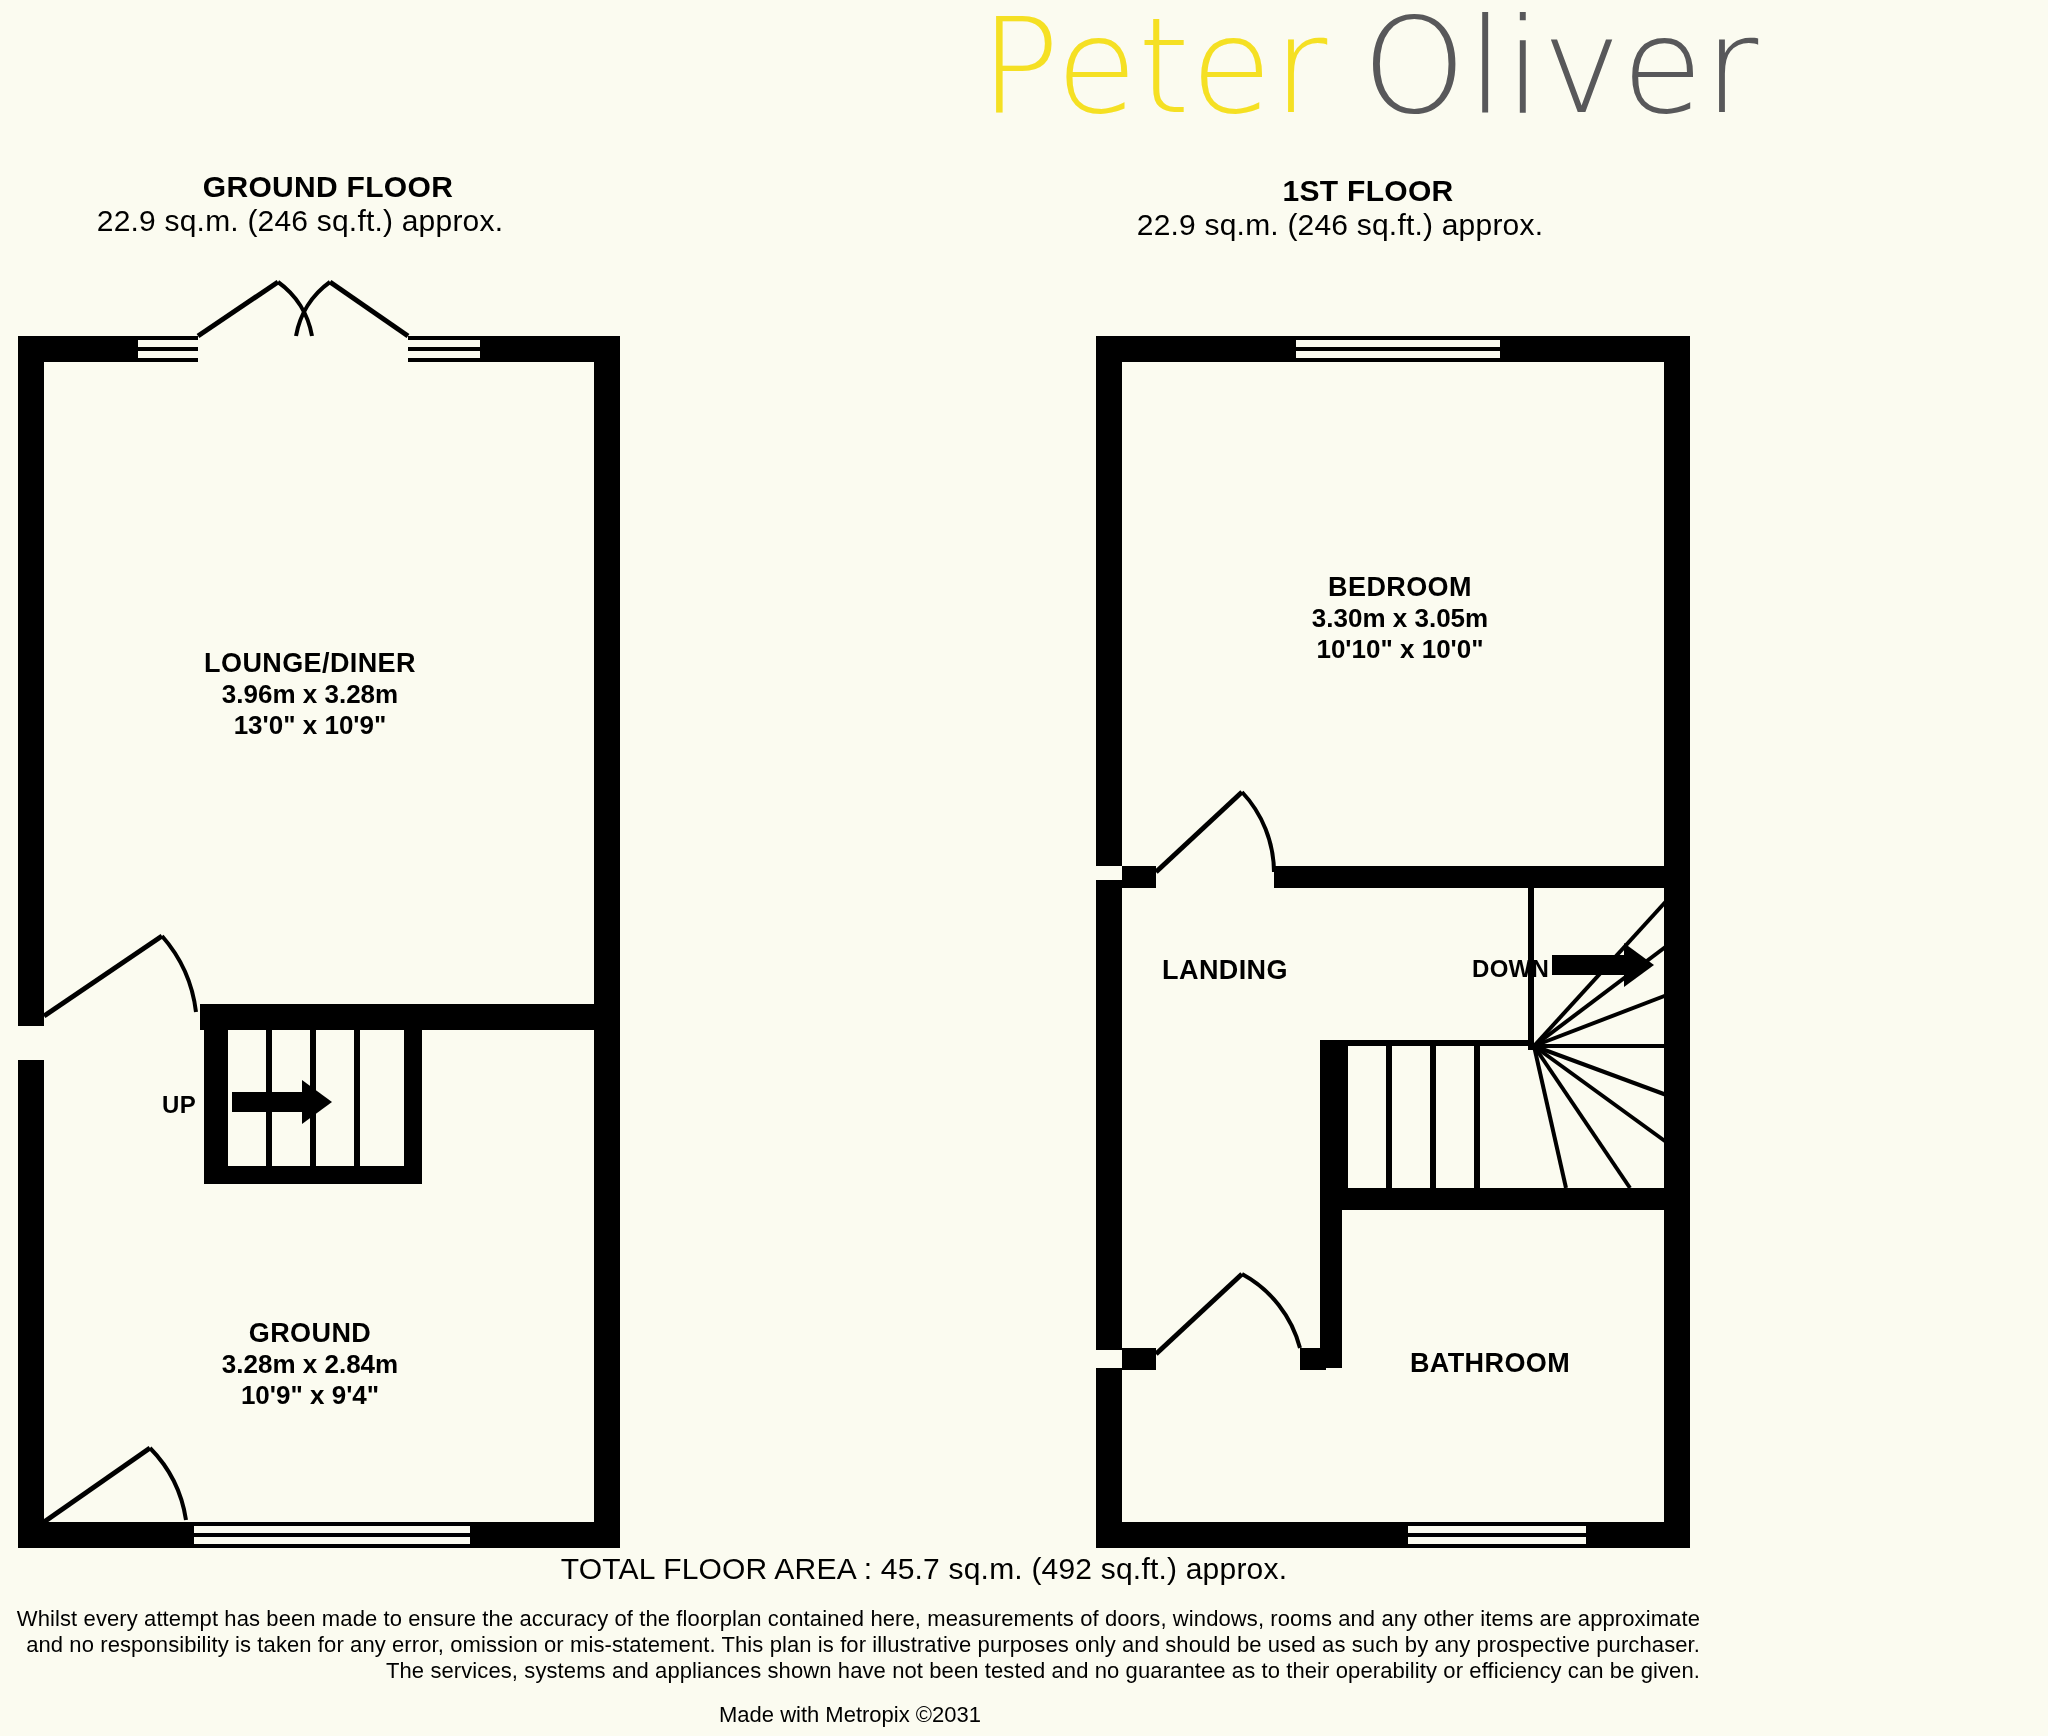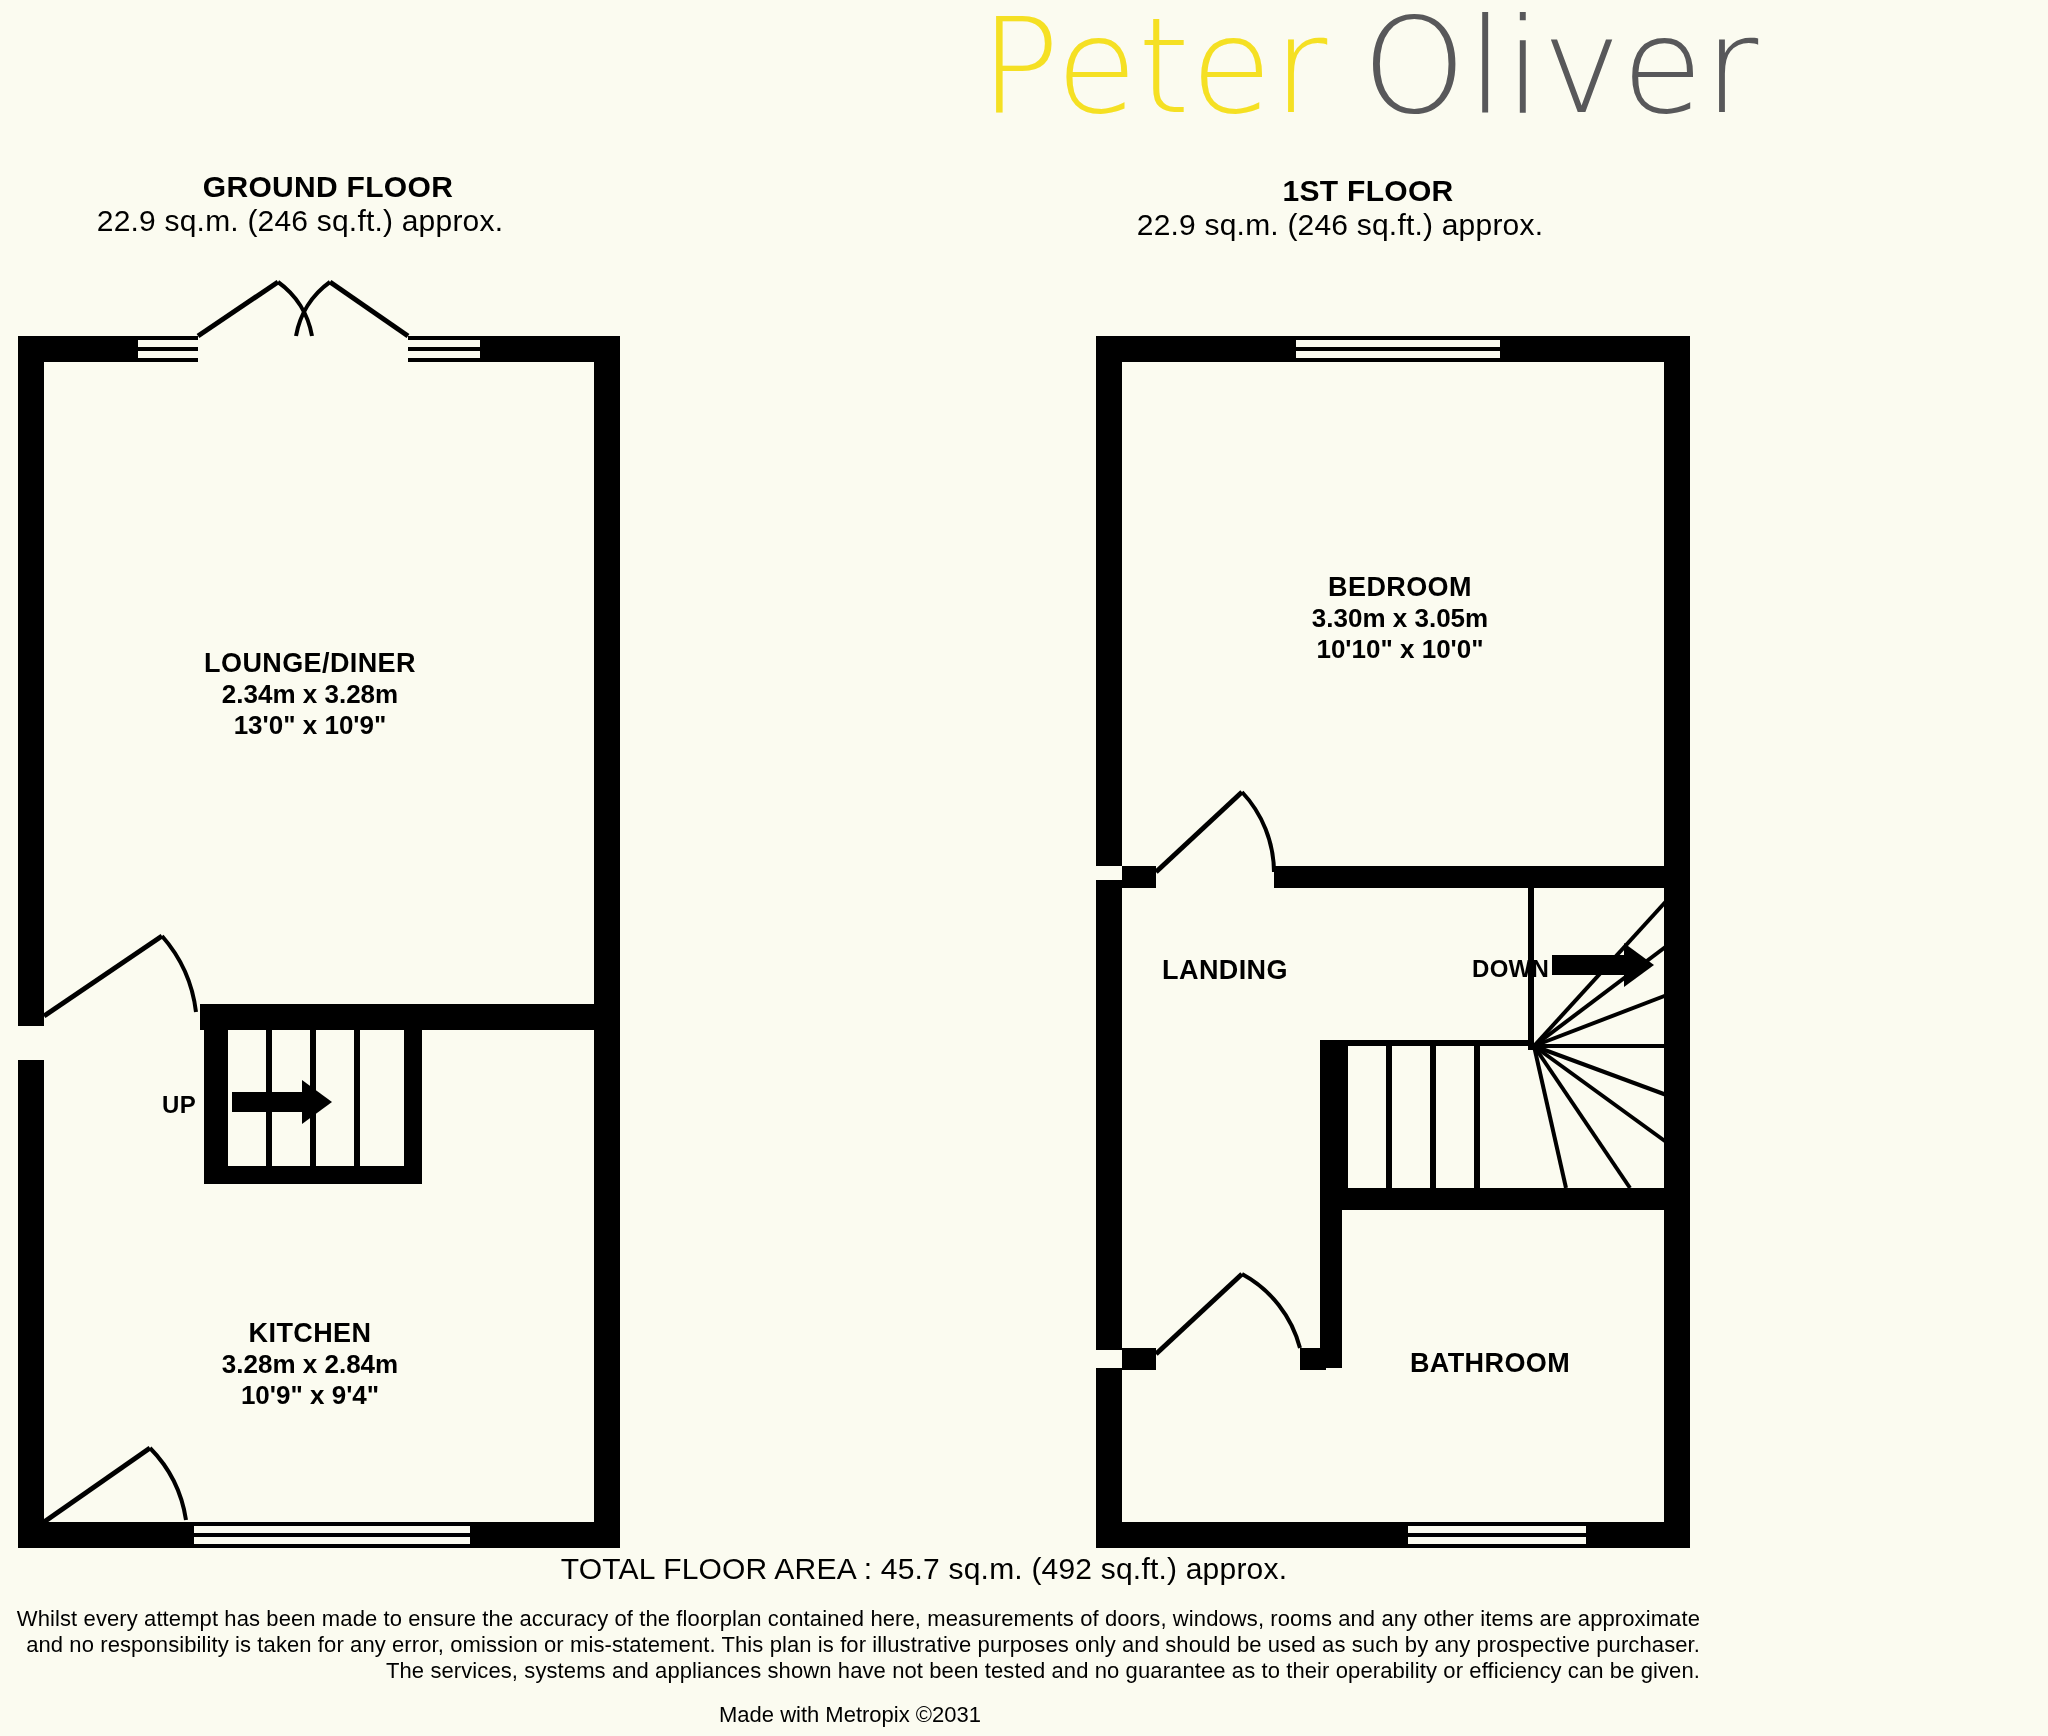--- a/index.html
+++ b/index.html
@@ -177,26 +177,26 @@
 <div class="wall" style="left:266px; top:1022px; width:6px; height:144px;"></div>
 <div class="wall" style="left:310px; top:1022px; width:6px; height:144px;"></div>
 <div class="wall" style="left:354px; top:1022px; width:6px; height:144px;"></div>
 
 <div class="arrow-shaft" style="left:232px; top:1092px; width:70px;"></div>
 <div class="arrow-head right" style="left:302px; top:1080px;"></div>
 <div class="small-label" style="left:162px; top:1091px;">UP</div>
 
 <div class="room-label" style="left:100px; top:648px; width:420px;">
   <span>LOUNGE/DINER</span><br>
-  <span class="dim">2.34m  x 3.28m</span><br>
+  <span class="dim">3.96m  x 3.28m</span><br>
   <span class="dim">13'0"  x 10'9"</span>
 </div>
 
 <div class="room-label" style="left:100px; top:1318px; width:420px;">
-  <span>KITCHEN</span><br>
+  <span>GROUND</span><br>
   <span class="dim">3.28m  x 2.84m</span><br>
   <span class="dim">10'9"  x 9'4"</span>
 </div>
 
 <div class="wall" style="left:1096px; top:336px; width:200px; height:26px;"></div>
 <div class="wall" style="left:1500px; top:336px; width:190px; height:26px;"></div>
 <div class="window" style="left:1296px; top:336px; width:204px; height:26px;"></div>
 
 <div class="wall" style="left:1096px; top:336px; width:26px; height:530px;"></div>
 <div class="wall" style="left:1096px; top:880px; width:26px; height:470px;"></div>

